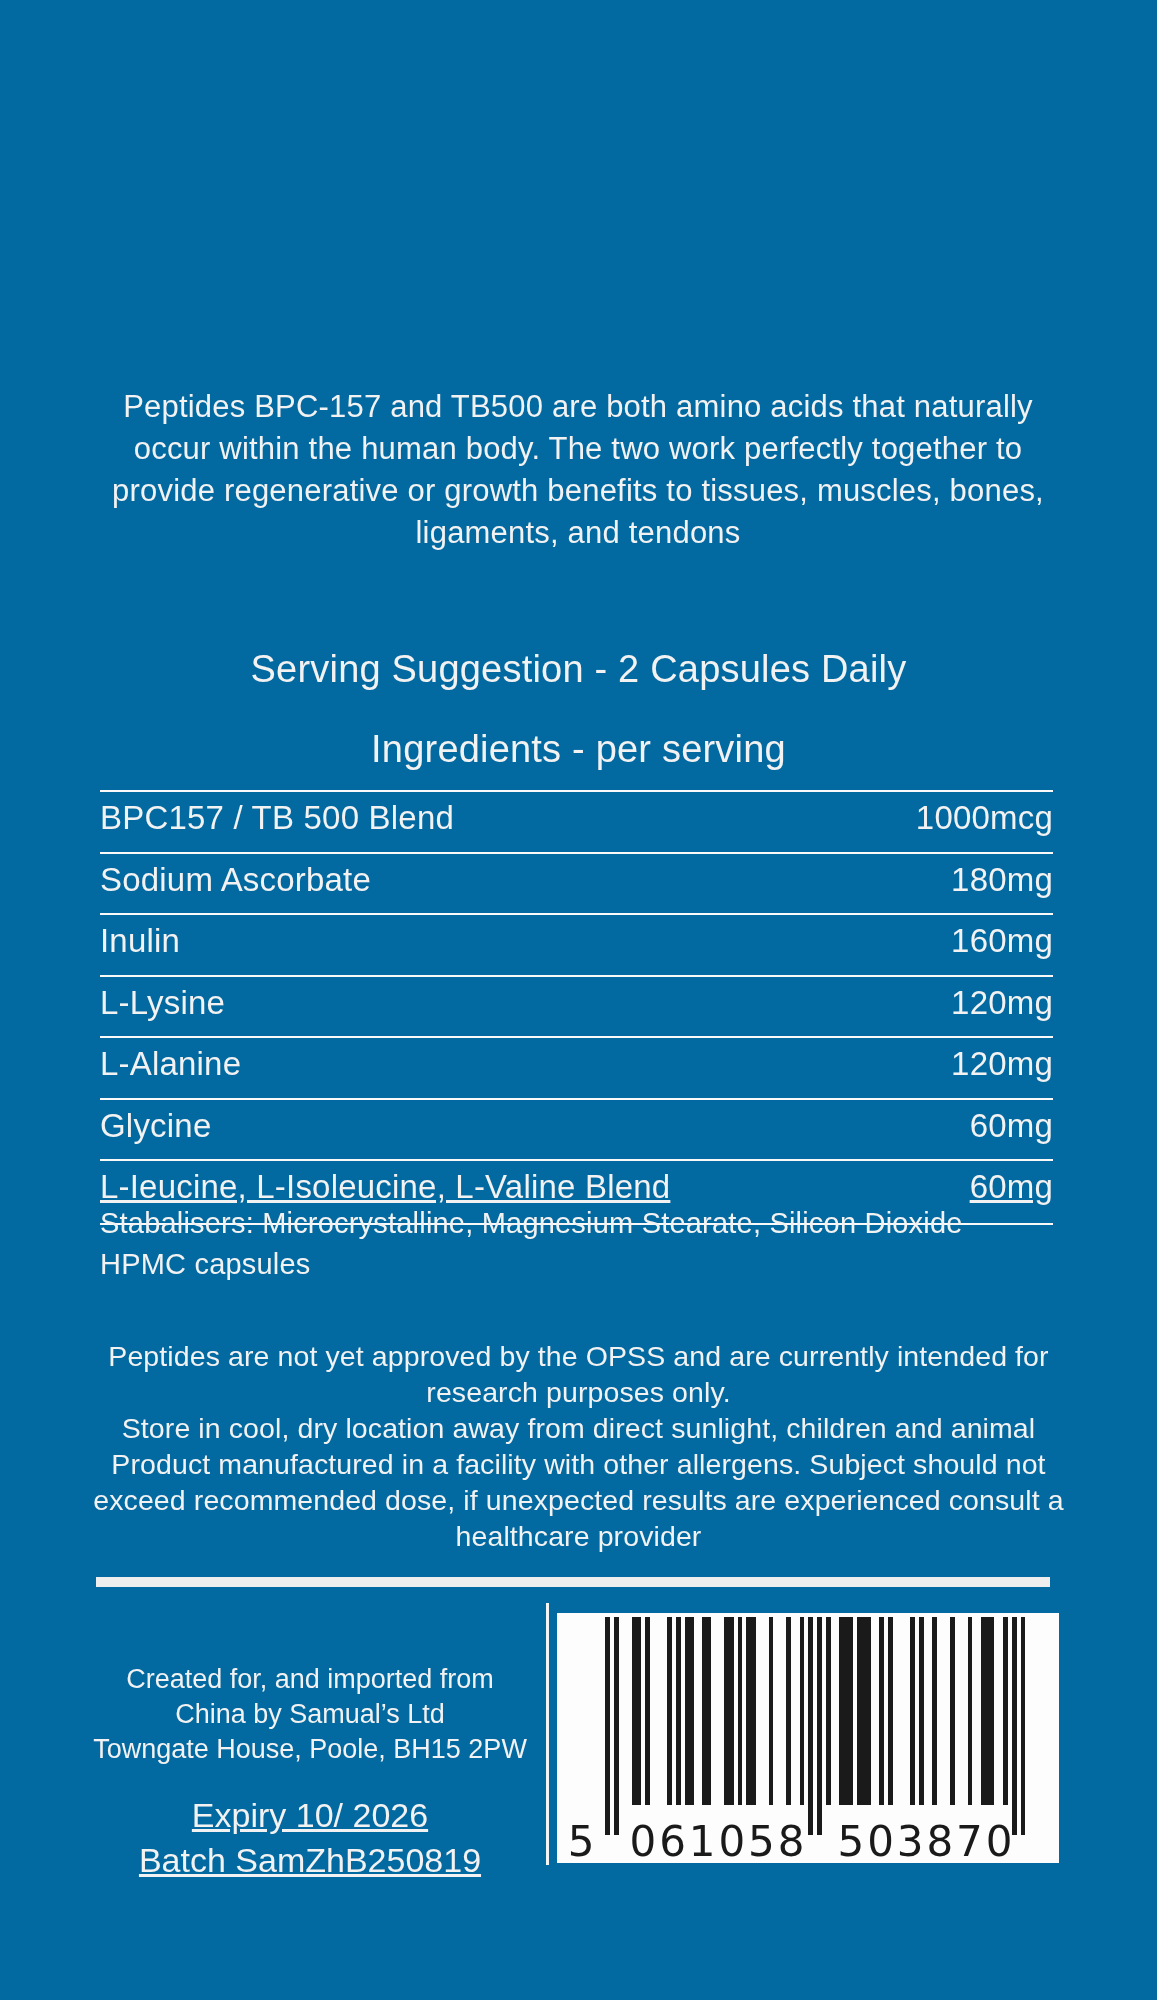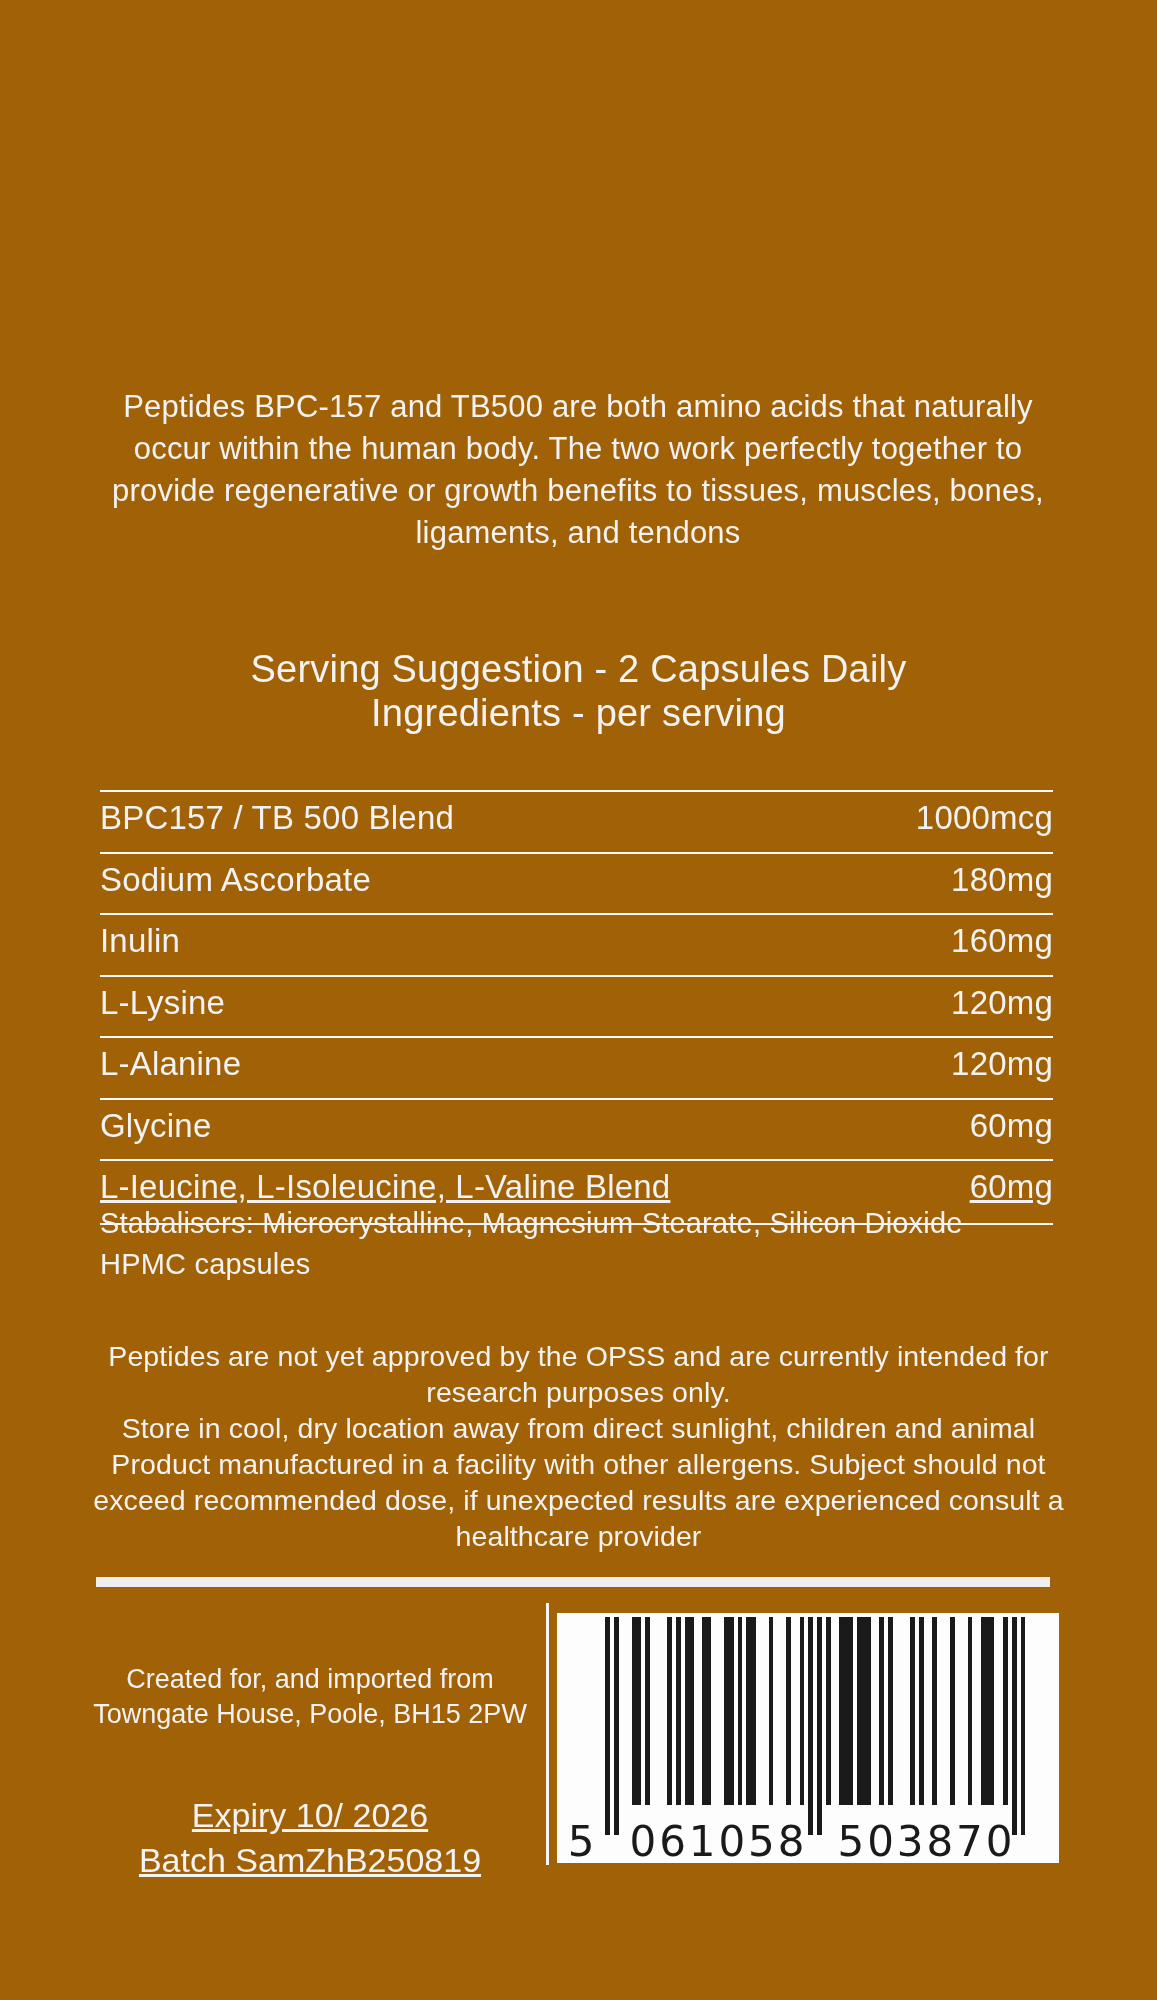--- a/index.html
+++ b/index.html
@@ -1,29 +1,29 @@
 <!DOCTYPE html>
 <html><head>
 <meta charset="utf-8">
 <style>
   html,body{margin:0;padding:0;background:#000;}
   .canvas{
-    position:relative;width:1157px;height:2000px;background:#a16207;
+    position:relative;width:1157px;height:2000px;background:#0369a1;
     overflow:hidden;font-family:"Liberation Sans",sans-serif;color:#f2f2f2;
   }
   .abs{position:absolute;}
   .intro{
     top:386px;left:88px;width:980px;text-align:center;
     font-size:31px;line-height:42px;font-weight:400;letter-spacing:.2px;
   }
   .heading{
     left:0;width:100%;text-align:center;font-size:38px;font-weight:400;letter-spacing:.2px;
   }
   .heading.serving{top:648px;}
-  .heading.ingredients{top:692px;}
+  .heading.ingredients{top:728px;}
   .ing-table{top:790px;left:100px;width:953px;}
   .ing-row{
     display:flex;justify-content:space-between;align-items:baseline;
     height:52.5px;border-top:2.5px solid #fafafa;padding-top:7px;
     font-size:33px;letter-spacing:.2px;
   }
   .ing-row:last-child{border-bottom:2.5px solid #fafafa;height:55px;text-decoration:underline;}
   .ing-name{text-align:left;}
   .ing-amount{text-align:right;}
   .stabilisers{
@@ -98,20 +98,21 @@
   <div class="abs disclaimer">
     <p>Peptides are not yet approved by the OPSS and are currently intended for research purposes only.</p>
     <p>Store in cool, dry location away from direct sunlight, children and animal</p>
     <p>Product manufactured in a facility with other allergens. Subject should not exceed recommended dose, if unexpected results are experienced consult a healthcare provider</p>
   </div>
 
   <div class="abs divider"></div>
 
   <div class="abs manufacturer">
     <div>Created for, and imported from</div>
+    <div>China by Samual’s Ltd</div>
     <div>Towngate House, Poole, BH15 2PW</div>
   </div>
 
   <div class="abs expiry-batch">
     <div>Expiry 10/ 2026</div>
     <div>Batch SamZhB250819</div>
   </div>
 
   <div class="abs barcode-tick"></div>
 

